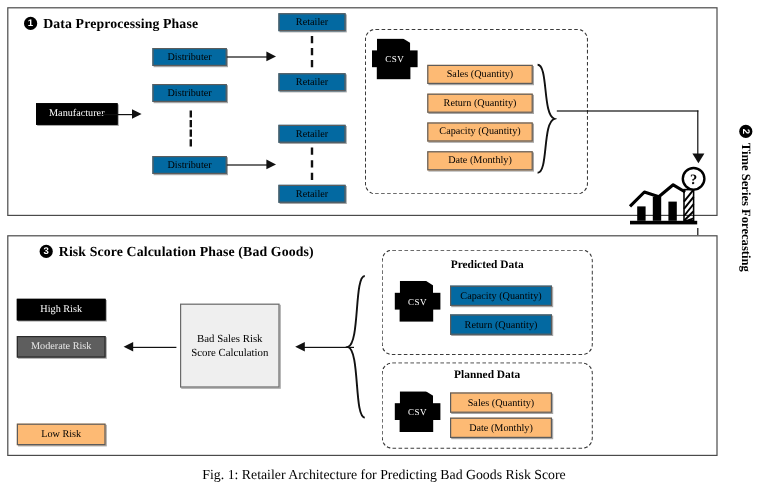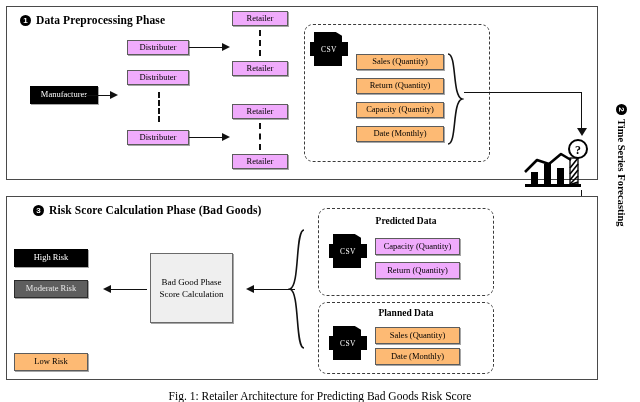--- a/index.html
+++ b/index.html
@@ -33,21 +33,21 @@
     font-weight:bold;
     vertical-align:1px;
     margin-right:5px;
   }
 
   
   .node{
     position:absolute;
     box-sizing:border-box;
     border:1px solid #5c5c5c;
-    background:#f0abfc;
+    background:#0369a1;
     font-size:8.5px;
     text-align:center;
     line-height:1.15;
     display:flex;align-items:center;justify-content:center;
     white-space:nowrap;
     box-shadow:1px 1px 0 rgba(0,0,0,.35);
   }
   .node.black{background:#000;color:#fff;border-color:#000;}
   .node.light{background:#fdba74;}
   .node.mid{background:#5e5e5e;color:#e8e8e8;border-color:#2b2b2b;}
@@ -228,21 +228,21 @@
   </div>
 
   <div class="node black" style="left:14px;top:249px;width:74px;height:18px;">High Risk</div>
   <div class="node mid" style="left:14px;top:280px;width:74px;height:18px;">Moderate Risk</div>
   <div class="node light" style="left:14px;top:329px;width:74px;height:18px;margin-top:24px;">Low Risk</div>
 
   <div class="hline" style="left:110px;top:288.5px;width:37px;"></div>
   <div class="arrowhead-l" style="left:103px;top:285px;"></div>
 
   <div class="node calc" style="left:150px;top:253px;width:83px;height:70px;">
-    <span>Bad Good Phase</span>
+    <span>Bad Sales Risk</span>
     <span>Score Calculation</span>
   </div>
 
   <div class="hline" style="left:253px;top:288.5px;width:42px;"></div>
   <div class="arrowhead-l" style="left:246px;top:285px;"></div>
 
   <svg class="brace" style="left:288px;top:228px;width:18px;height:122px;" viewBox="0 0 18 122">
     <path d="M16,2 C7,2 12,58 2,61 C12,64 7,120 16,120" fill="none" stroke="#111" stroke-width="1.6"></path>
   </svg>
 

